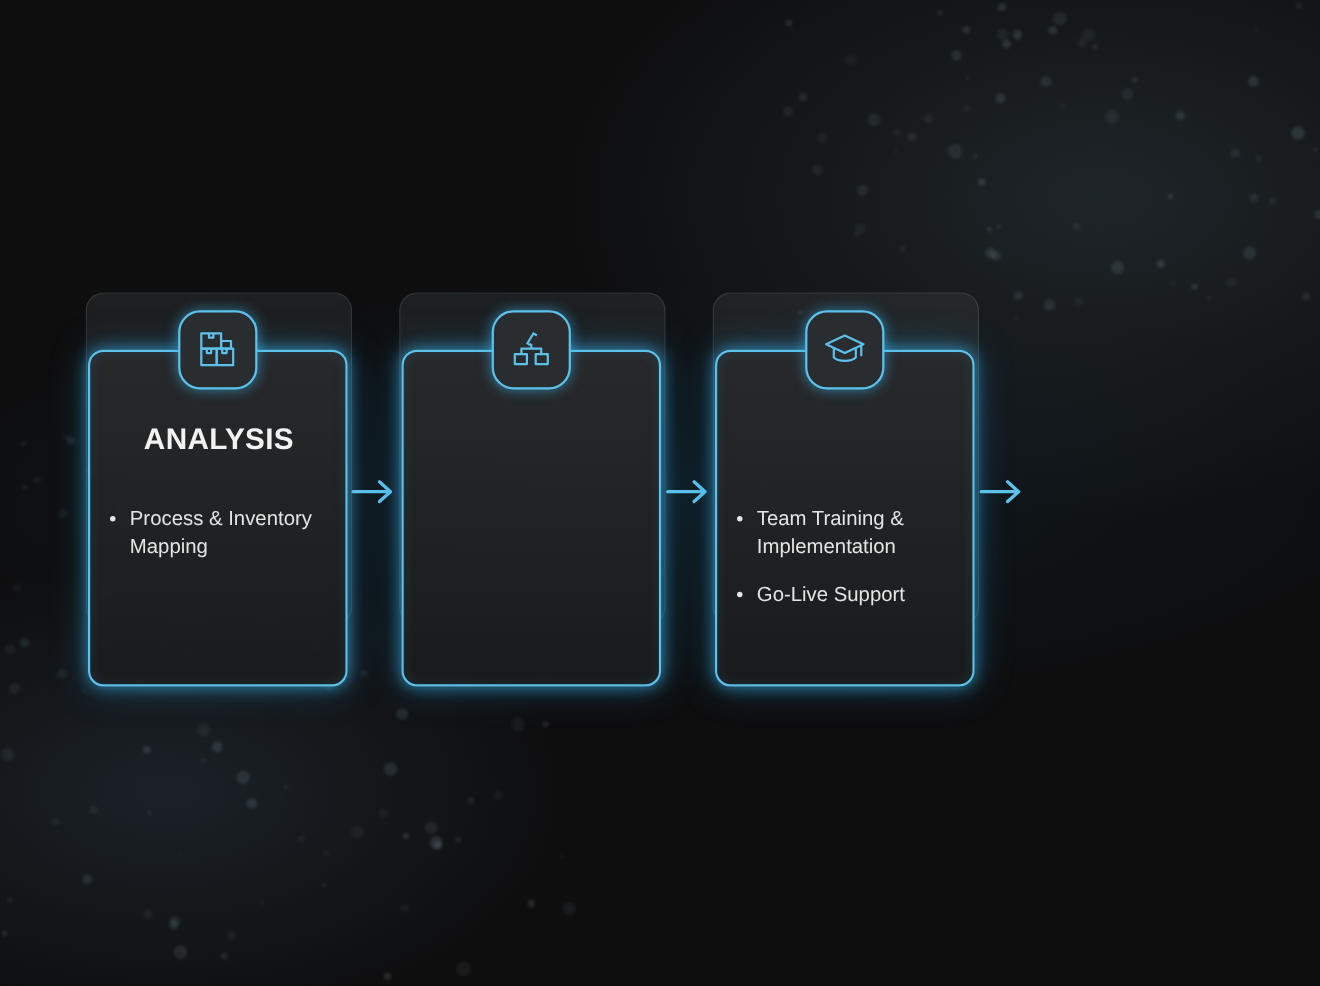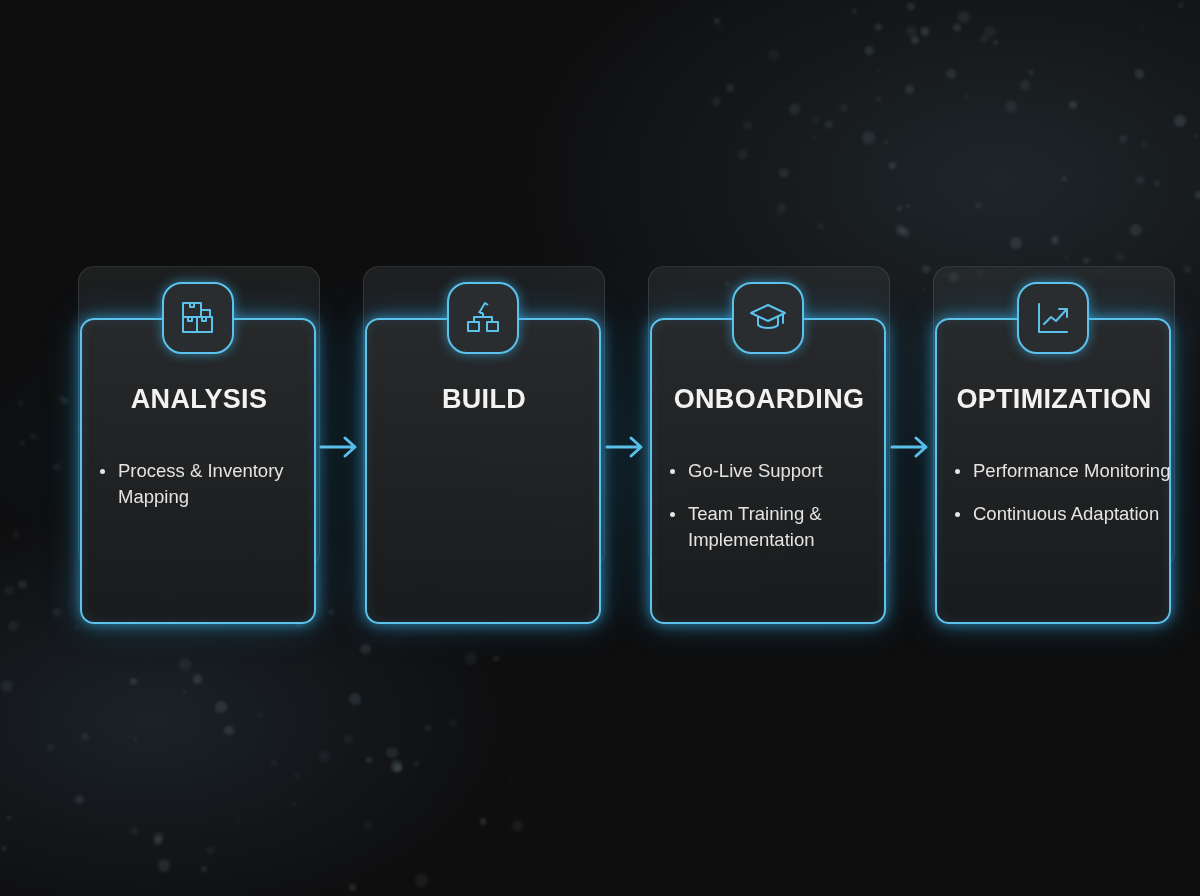--- a/index.html
+++ b/index.html
@@ -235,59 +235,41 @@
     <div class="card"></div>
     <div class="icon-box">
       <svg viewBox="0 0 40 40" fill="none" stroke="#5cc2ec" stroke-width="2" stroke-linejoin="round">
         <path d="M16 15l6-10 3 2"></path>
           <path d="M20 15v4M11 23v-4h18v4"></path>
         <path d="M20 15l-3 0"></path>
         <rect x="5" y="24" width="11" height="9"></rect>
           <rect x="24" y="24" width="11" height="9"></rect>
       </svg>
     </div>
-    <div class="title">BUILD</div>
     <ul class="bullets">
     </ul>
   </div>
 
   <svg class="arrow" style="left:576px;" viewBox="0 0 42 26" fill="none" stroke="#5cc2ec" stroke-width="3" stroke-linecap="round" stroke-linejoin="round">
     <path d="M3 13h34M27 4l10 9-10 9"></path>
   </svg>
 
   <div class="card-wrap" style="left:618px;">
     <div class="backdrop"></div>
     <div class="card"></div>
     <div class="icon-box">
       <svg viewBox="0 0 40 40" fill="none" stroke="#5cc2ec" stroke-width="2" stroke-linejoin="round" stroke-linecap="round">
         <path d="M3 15l17-8 17 8-17 8z"></path>
         <path d="M10 19v8c4 4 16 4 20 0v-8"></path>
         <path d="M35 16v9"></path>
       </svg>
     </div>
-    <div class="title">ONBOARDING</div>
     <ul class="bullets">
+      <li>Team Training &amp; Implementation</li>
       <li>Go-Live Support</li>
-      <li>Team Training &amp; Implementation</li>
     </ul>
   </div>
 
   <svg class="arrow" style="left:861px;" viewBox="0 0 42 26" fill="none" stroke="#5cc2ec" stroke-width="3" stroke-linecap="round" stroke-linejoin="round">
     <path d="M3 13h34M27 4l10 9-10 9"></path>
   </svg>
 
-  <div class="card-wrap" style="left:903px;">
-    <div class="backdrop"></div>
-    <div class="card"></div>
-    <div class="icon-box">
-      <svg viewBox="0 0 40 40" fill="none" stroke="#5cc2ec" stroke-width="2" stroke-linejoin="round" stroke-linecap="round">
-        <path d="M6 6v28h28"></path>
-        <path d="M11 26l7-7 5 4 10-11"></path>
-        <path d="M26 11h8v8"></path>
-      </svg>
-    </div>
-    <div class="title">OPTIMIZATION</div>
-    <ul class="bullets">
-      <li>Performance Monitoring</li>
-      <li>Continuous Adaptation</li>
-    </ul>
-  </div>
 </div>
 
 </body></html>

